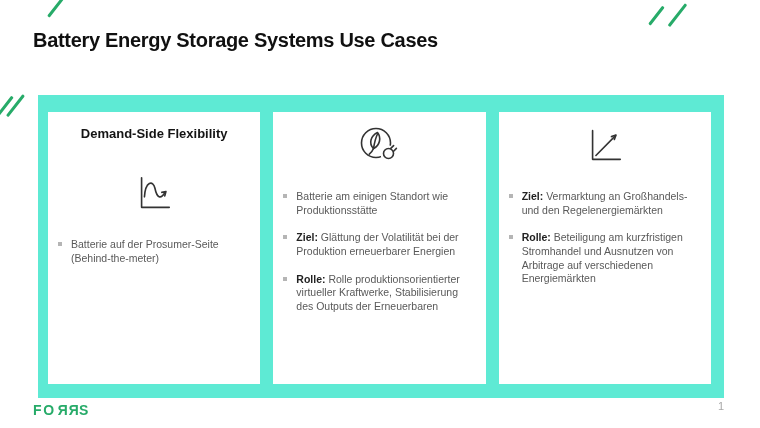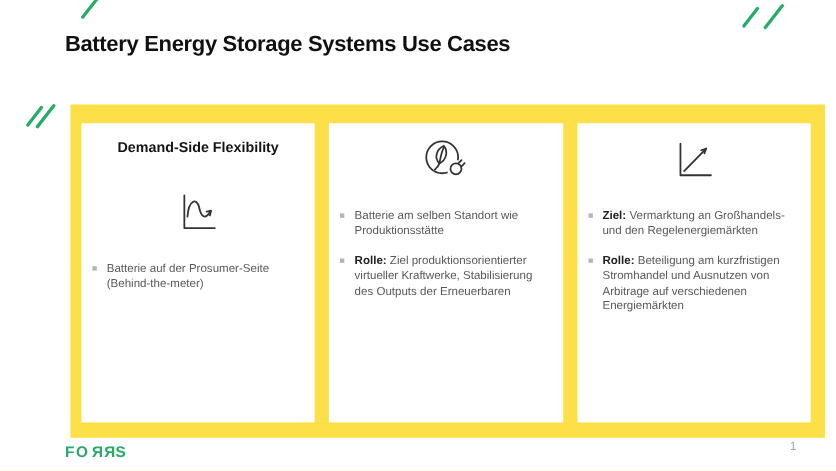--- a/index.html
+++ b/index.html
@@ -1,38 +1,38 @@
 <!DOCTYPE html>
 <html><head>
 <meta charset="utf-8">
 <style>
   html,body{margin:0;padding:0;}
   body{
     width:760px;height:428px;position:relative;overflow:hidden;
     background:#ffffff;font-family:"Liberation Sans", sans-serif;
   }
-  .slide{position:absolute;inset:0;margin-left:26px;}
+  .slide{position:absolute;inset:0;}
 
   
   .slash{position:absolute;width:2.5px;background:#27AB69;border-radius:1.2px;
          transform:rotate(38deg);transform-origin:center;}
   .slash.s1{left:54px;top:-4px;height:23px;}
   .slash.s2{left:655px;top:4px;height:23px;}
   .slash.s3{left:676px;top:1px;height:28px;}
   .slash.s4{left:4px;top:94px;height:23px;}
   .slash.s5{left:14px;top:92px;height:27px;}
 
   .title{
     position:absolute;left:33px;top:29px;margin:0;
     font-size:20px;font-weight:bold;color:#101010;letter-spacing:-0.3px;
   }
 
   .panel{
     position:absolute;left:38px;top:95px;width:686px;height:303px;
-    background:#fde047;box-sizing:border-box;
+    background:#5eead4;box-sizing:border-box;
     padding:17px 13px 14px 10px;
     display:flex;gap:13px;
   }
   .card{
     flex:1 1 0;background:#ffffff;min-width:0;
     display:flex;flex-direction:column;
   }
   .card-title{
     margin:14px 10px 0;text-align:center;
     font-size:13px;font-weight:bold;line-height:1.3;color:#141414;
@@ -103,25 +103,29 @@
           <path d="M21.5 8.5 C14.5 12, 12.5 19.5, 17.5 24.5 C24 21.5, 25.5 13.5, 21.5 8.5 Z"></path>
           <path d="M17.5 24.5 C18.5 18.5, 19.5 14, 21.5 10"></path>
           <path d="M17.5 24.5 C16.5 27, 15.3 28.6, 13.3 30.2"></path>
           <circle cx="32.5" cy="29.5" r="5"></circle>
           <path d="M34.8 24.4 L37.6 21.6 M37.6 27.2 L40.4 24.4"></path>
         </svg>
       </div>
       <ul class="bullets">
         <li>
             <span class="sq"></span>
-            <span><span class="bullet-bold"></span><span>Batterie am selben Standort wie Produktionsstätte</span></span>
+            <span><span class="bullet-bold"></span><span>Batterie am einigen Standort wie Produktionsstätte</span></span>
           </li>
         <li>
             <span class="sq"></span>
-            <span><span class="bullet-bold">Rolle: </span><span>Ziel produktionsorientierter virtueller Kraftwerke, Stabilisierung des Outputs der Erneuerbaren</span></span>
+            <span><span class="bullet-bold">Ziel: </span><span>Glättung der Volatilität bei der Produktion erneuerbarer Energien</span></span>
+          </li>
+        <li>
+            <span class="sq"></span>
+            <span><span class="bullet-bold">Rolle: </span><span>Rolle produktionsorientierter virtueller Kraftwerke, Stabilisierung des Outputs der Erneuerbaren</span></span>
           </li>
       </ul>
     </div>
 
     <div class="card">
       <div class="icon-wrap">
         <svg width="42" height="40" viewBox="0 0 44 40" fill="none" stroke="#333333" stroke-width="1.7" stroke-linecap="round" stroke-linejoin="round">
           <path d="M9 5 V35 H38"></path>
           <path d="M12.5 31 L33 10.2"></path>
           <path d="M33.5 9.5 L28.8 11.2 M33.5 9.5 L31.8 14.2"></path>

